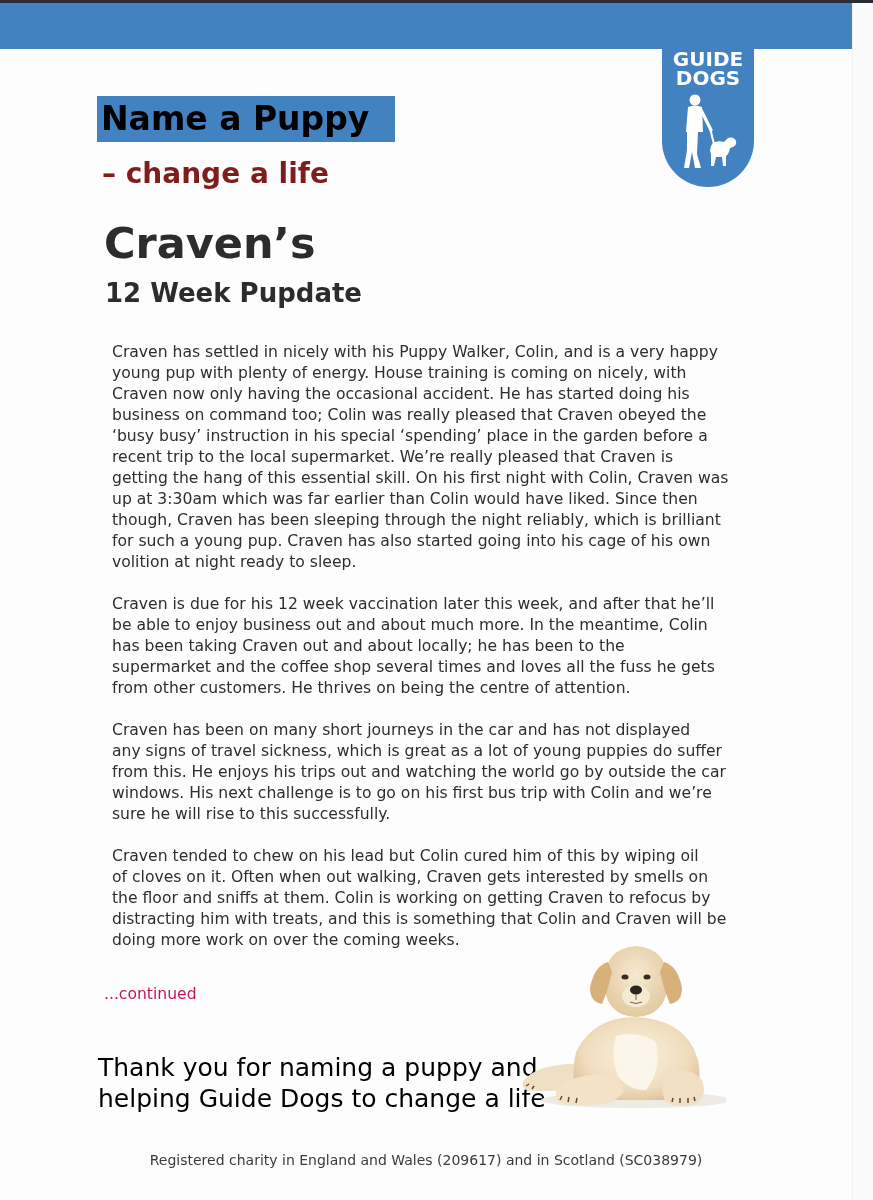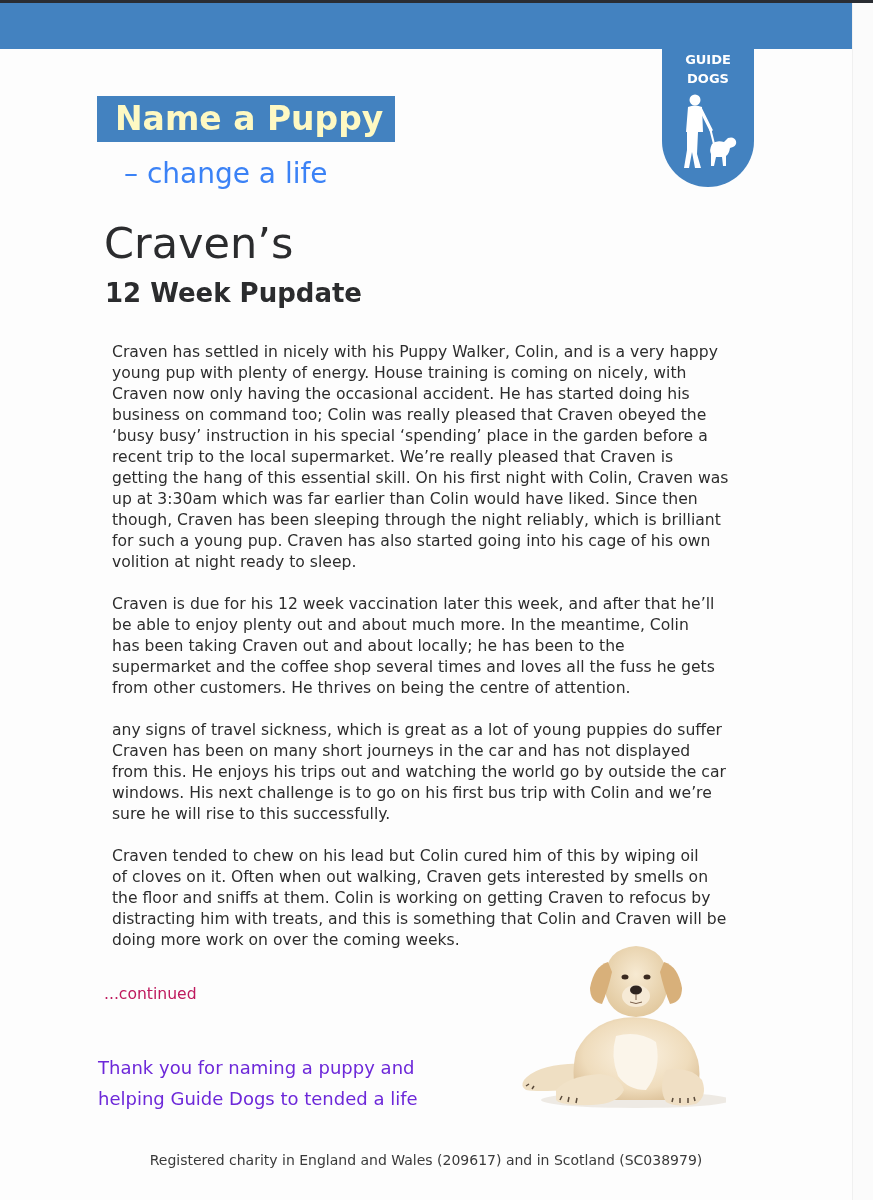--- a/index.html
+++ b/index.html
@@ -39,59 +39,58 @@
       left: 662px; top: 40px;
       width: 92px; height: 147px;
       background: #4382c0;
       border-radius: 0 0 46px 46px;
       text-align: center;
       color: #ffffff;
     }
     .logo-text {
       font-family: "DejaVu Sans", sans-serif;
       font-weight: bold;
-      font-size: 13px;
+      font-size: 20px;
       line-height: 19px;
       margin-top: 10px;
       letter-spacing: 0px;
     }
     .logo svg {
       display: block;
       margin: 6px auto 0;
     }
     .badge-title {
       position: absolute;
       left: 97px; top: 96px;
       width: 298px; height: 46px;
       background: #4382c0;
-      color: #fef9c3;
+      color: #000000;
       font-family: "DejaVu Sans", sans-serif;
       font-weight: bold;
       font-size: 33px;
       line-height: 46px;
-      padding-left: 18px;
+      padding-left: 4px;
       box-sizing: border-box;
       white-space: nowrap;
     }
     .subtitle {
       position: absolute;
       left: 102px; top: 156px;
       font-family: "DejaVu Sans", sans-serif;
-      font-weight: normal;
+      font-weight: bold;
       font-size: 28px;
       line-height: 36px;
-      color: #3b82f6;
-      white-space: nowrap;
-      margin-left: 22px;
+      color: #7f1d1d;
+      white-space: nowrap;
     }
     .name-heading {
       position: absolute;
       left: 104px; top: 215px;
       font-family: "DejaVu Sans", sans-serif;
-      font-weight: normal;
+      font-weight: bold;
       font-size: 43px;
       line-height: 56px;
       color: #2b2c2e;
       white-space: nowrap;
     }
     .update-heading {
       position: absolute;
       left: 105px; top: 276px;
       font-family: "DejaVu Sans", sans-serif;
       font-weight: bold;
@@ -122,23 +121,23 @@
       left: 104px; top: 984px;
       font-family: "DejaVu Sans", sans-serif;
       font-size: 15.6px;
       line-height: 21px;
       color: #be185d;
     }
     .thanks {
       position: absolute;
       left: 98px; top: 1052px;
       font-family: "DejaVu Sans", sans-serif;
-      font-size: 18px;
+      font-size: 25px;
       line-height: 31px;
-      color: #6d28d9;
+      color: #000000;
     }
     .thanks .line { display: block; white-space: nowrap; }
     .puppy {
       position: absolute;
       left: 516px; top: 940px;
       width: 210px; height: 172px;
     }
     .footer {
       position: absolute;
       left: 0; top: 1153px;
@@ -192,47 +191,47 @@
   <span class="line">recent trip to the local supermarket.  We’re really pleased that Craven is</span>
   <span class="line">getting the hang of this essential skill.  On his first night with Colin, Craven was</span>
   <span class="line">up at 3:30am which was far earlier than Colin would have liked.  Since then</span>
   <span class="line">though, Craven has been sleeping through the night reliably, which is brilliant</span>
   <span class="line">for such a young pup.  Craven has also started going into his cage of his own</span>
   <span class="line">volition at night ready to sleep.</span>
 </p>
 
 <p class="para p2">
   <span class="line">Craven is due for his 12 week vaccination later this week, and after that he’ll</span>
-  <span class="line">be able to enjoy plenty out and about much more.  In the meantime, Colin</span>
+  <span class="line">be able to enjoy business out and about much more.  In the meantime, Colin</span>
   <span class="line">has been taking Craven out and about locally; he has been to the</span>
   <span class="line">supermarket and the coffee shop several times and loves all the fuss he gets</span>
   <span class="line">from other customers.  He thrives on being the centre of attention.</span>
 </p>
 
 <p class="para p3">
+  <span class="line">Craven has been on many short journeys in the car and has not displayed</span>
   <span class="line">any signs of travel sickness, which is great as a lot of young puppies do suffer</span>
-  <span class="line">Craven has been on many short journeys in the car and has not displayed</span>
   <span class="line">from this. He enjoys his trips out and watching the world go by outside the car</span>
   <span class="line">windows.  His next challenge is to go on his first bus trip with Colin and we’re</span>
   <span class="line">sure he will rise to this successfully.</span>
 </p>
 
 <p class="para p4">
   <span class="line">Craven tended to chew on his lead but Colin cured him of this by wiping oil</span>
   <span class="line">of cloves on it.  Often when out walking, Craven gets interested by smells on</span>
   <span class="line">the floor and sniffs at them. Colin is working on getting Craven to refocus by</span>
   <span class="line">distracting him with treats, and this is something that Colin and Craven will be</span>
   <span class="line">doing more work on over the coming weeks.</span>
 </p>
 
 <div class="continued">...continued</div>
 
 <div class="thanks">
   <span class="line">Thank you for naming a puppy and</span>
-  <span class="line">helping Guide Dogs to tended a life</span>
+  <span class="line">helping Guide Dogs to change a life</span>
 </div>
 
 <svg class="puppy" viewBox="0 0 210 172">
   <defs>
     <radialGradient id="furBody" cx="50%" cy="45%" r="60%">
       <stop offset="0%" stop-color="#fbf2e2"></stop>
       <stop offset="70%" stop-color="#efdcbc"></stop>
       <stop offset="100%" stop-color="#dcc199"></stop>
     </radialGradient>
     <radialGradient id="furHead" cx="50%" cy="40%" r="60%">

